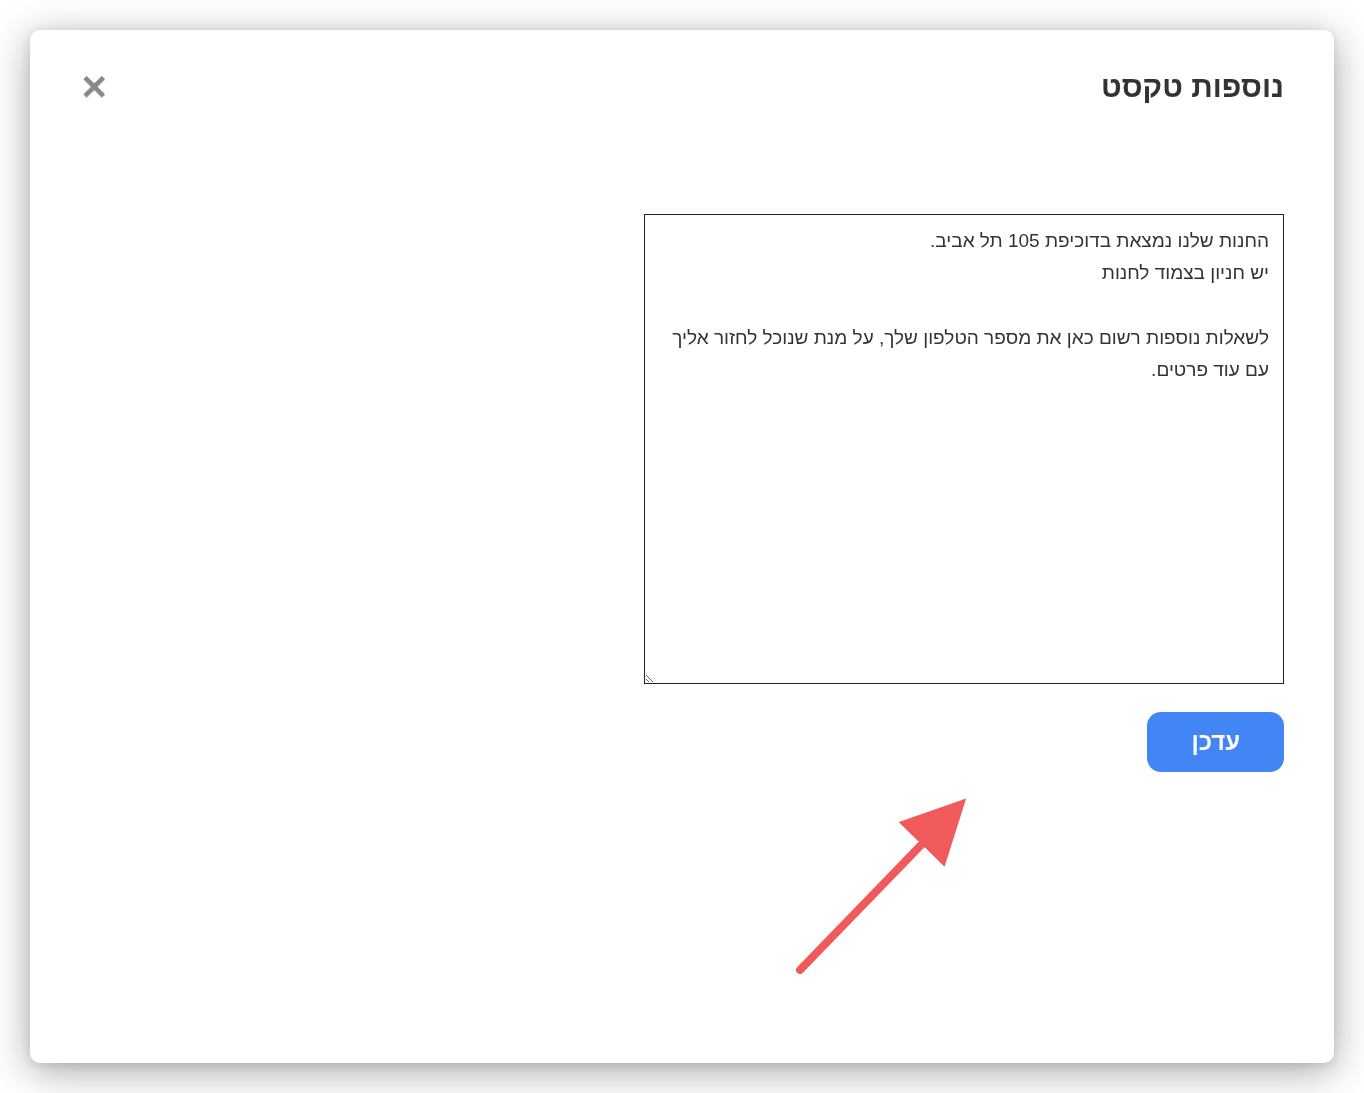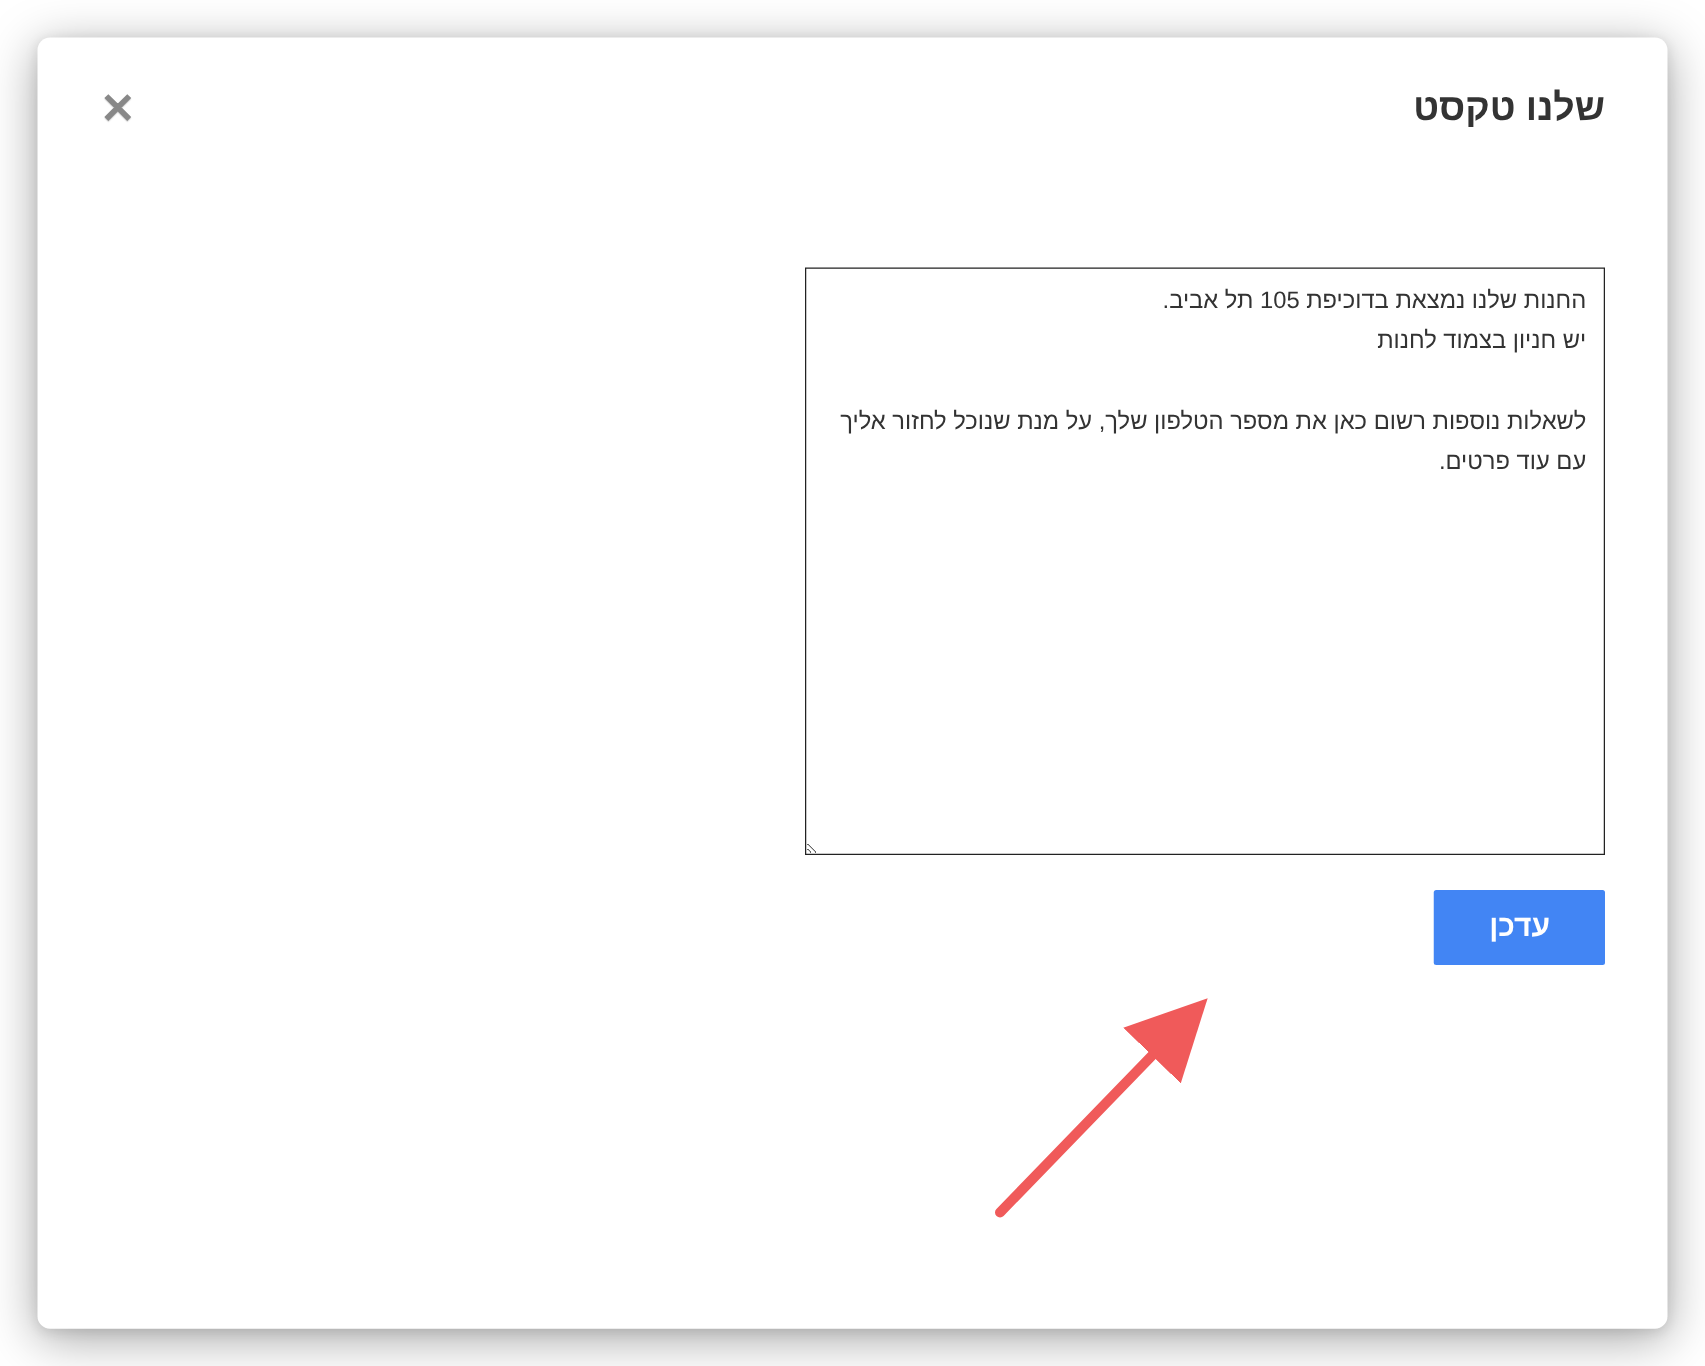--- a/index.html
+++ b/index.html
@@ -76,34 +76,34 @@
     justify-content: flex-start;
   }
   .update-btn {
     background: #4285f4;
     color: #ffffff;
     border: none;
     font-size: 24px;
     font-weight: 700;
     padding: 16px 44px;
     cursor: pointer;
-    border-radius: 2px;
+    border-radius: 14px;
   }
   .annotation-arrow {
     position: absolute;
     pointer-events: none;
   }
 </style>
 </head>
 <body>
 
 <div class="modal">
 
   <div class="modal-header">
-    <h2 class="modal-title">שלנו טקסט</h2>
+    <h2 class="modal-title">נוספות טקסט</h2>
     <button class="close-btn" aria-label="close">
       <span>✕</span>
     </button>
   </div>
 
   <div class="content-area">
     <textarea class="text-editor" style="">החנות שלנו נמצאת בדוכיפת 105 תל אביב.
 יש חניון בצמוד לחנות
 
 לשאלות נוספות רשום כאן את מספר הטלפון שלך, על מנת שנוכל לחזור אליך עם עוד פרטים.</textarea>

